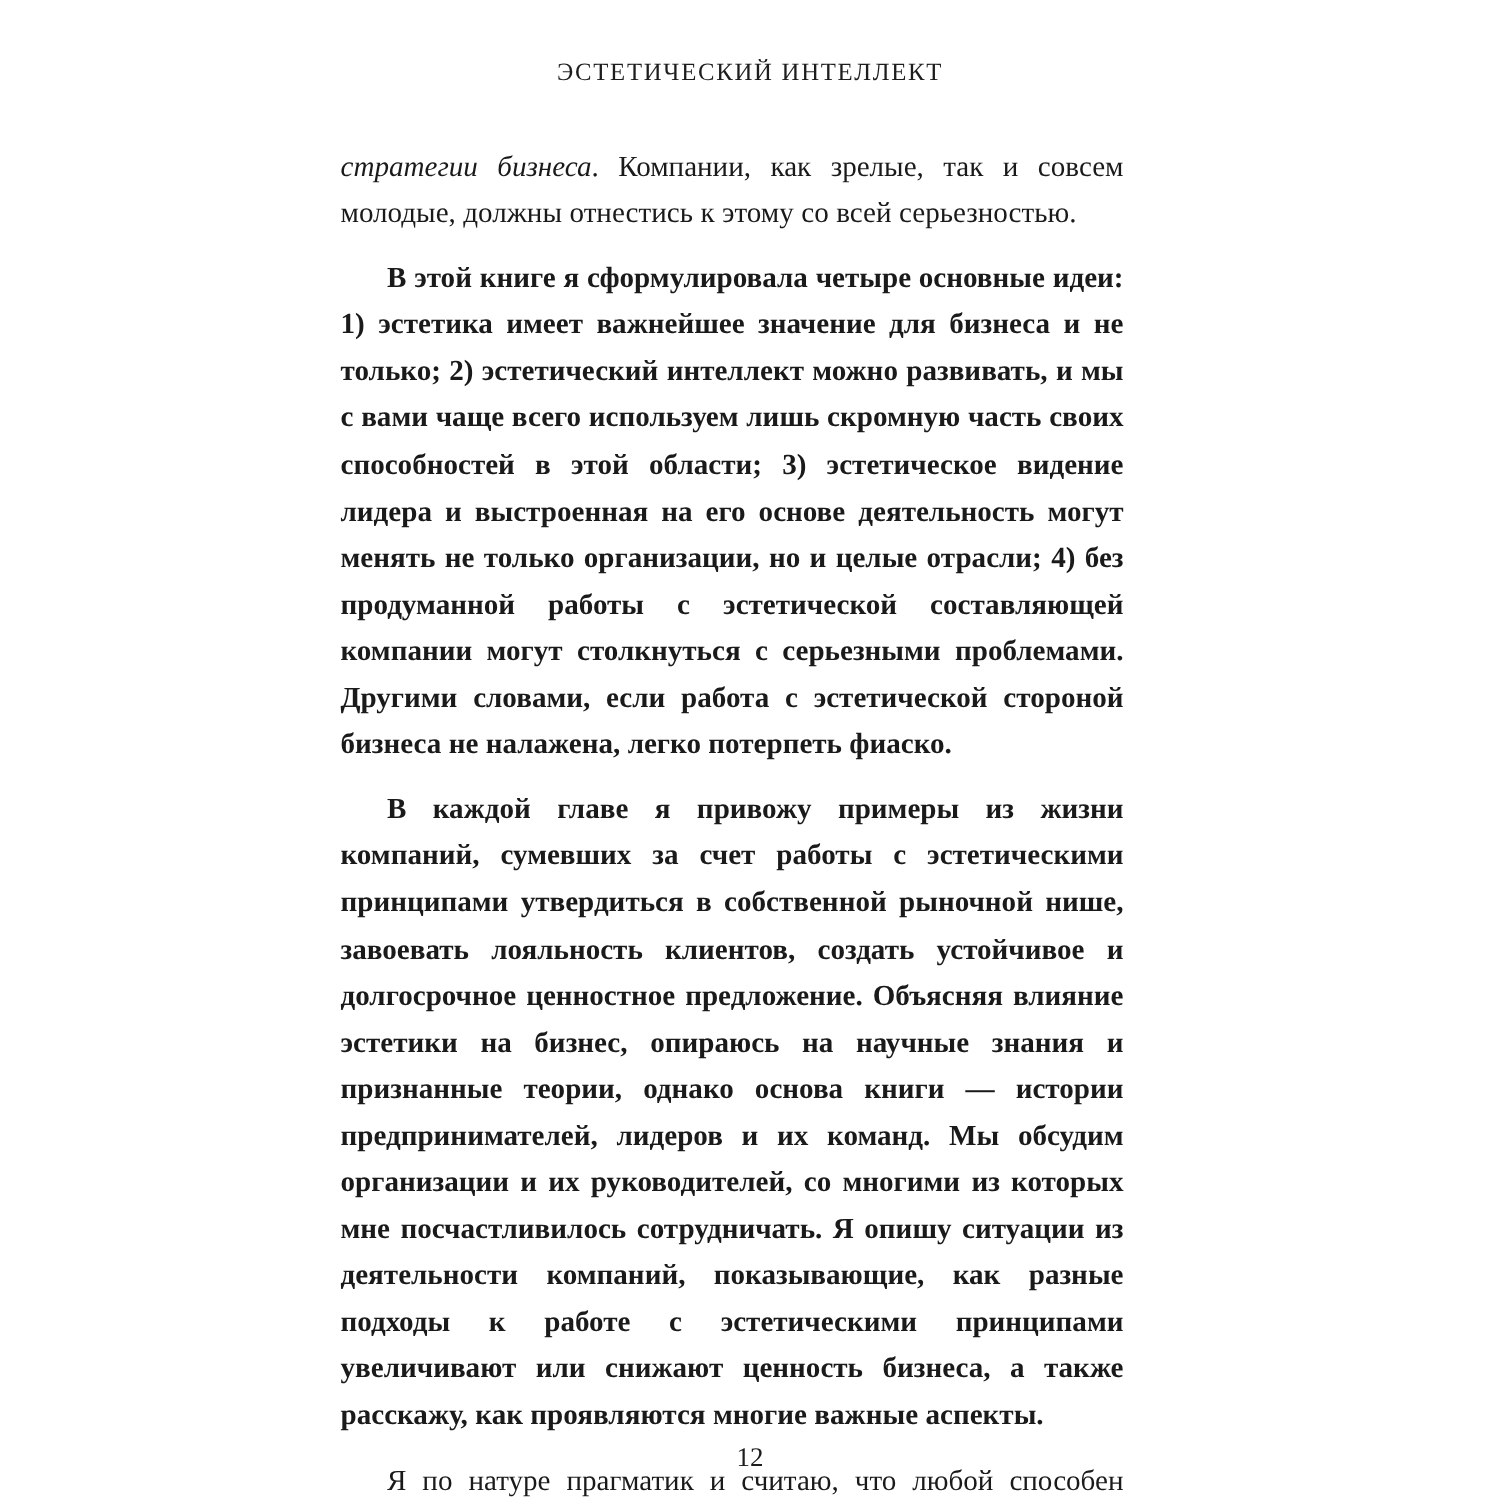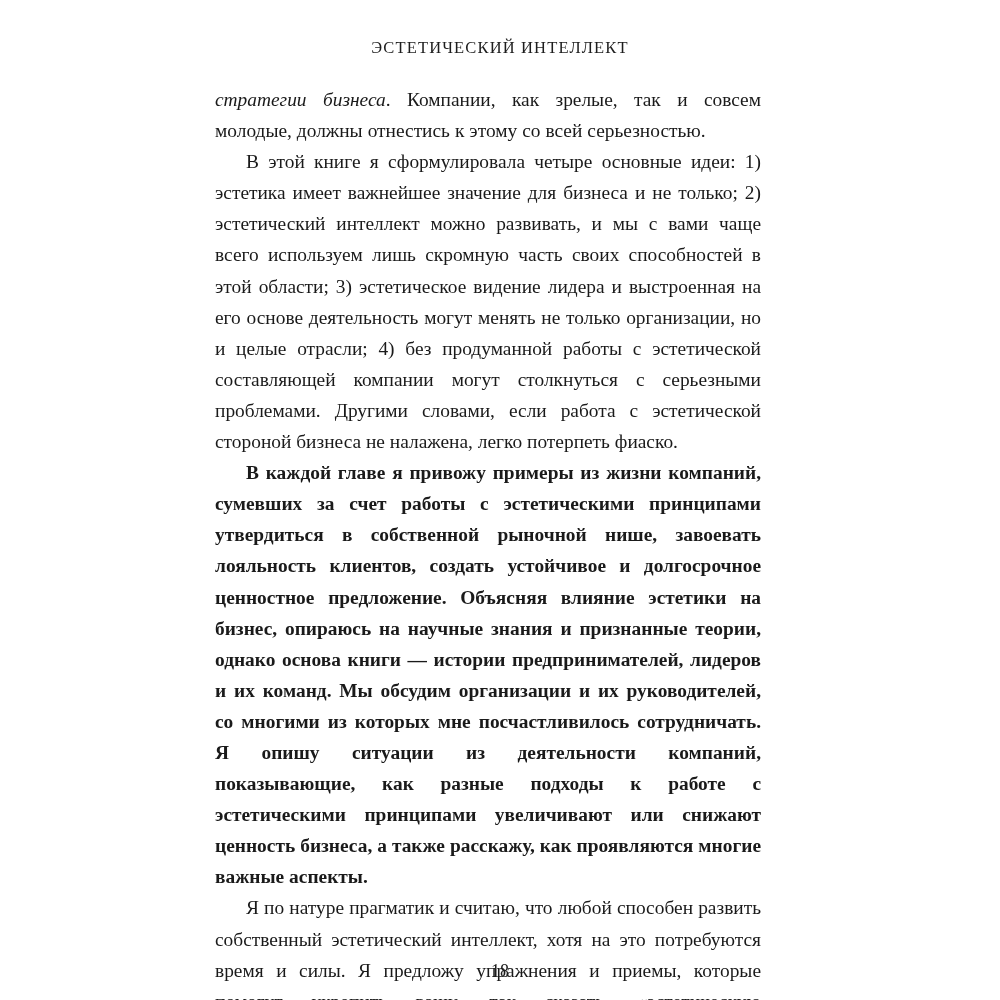--- a/index.html
+++ b/index.html
@@ -42,41 +42,41 @@
 
   
   .text-block {
     position: absolute;
     top: 84px;
     left: 215px;
     width: 546px;
   }
 
   .para {
-    margin: 0;
+    margin: 12px;
     text-align: justify;
     text-justify: inter-word;
     font-size: 19.4px;
     line-height: 31.1px;
     color: #1a1a1a;
     hyphens: manual;
     -webkit-hyphens: manual;
   }
 
   .para.indent {
     text-indent: 31px;
   }
 
   .para .lead-italic {
     font-style: italic;
   }
 
   
   .para.p1 { word-spacing: 0.15px; }
-  .para.p2 { word-spacing: 0.05px; }
+  .para.p2 { word-spacing: 0.05px; font-weight: bold; }
   .para.p3 { word-spacing: 0.1px; font-weight: bold; }
   .para.p4 { word-spacing: 0.2px; }
 
   
   .folio {
     position: absolute;
     bottom: 18px;
     left: 0;
     width: 1000px;
     text-align: center;
@@ -97,15 +97,15 @@
     <p class="para p1"><span class="lead-italic">стратегии бизнеса</span><span>. Компании, как зрелые, так и совсем молодые, должны отнестись к этому со всей серьезностью.</span></p>
 
     <p class="para p2 indent">В этой книге я сформулировала четыре основные идеи: 1) эстетика имеет важнейшее значение для бизнеса и не только; 2) эстетический интеллект можно развивать, и мы с вами чаще всего используем лишь скромную часть своих способностей в этой области; 3) эстетическое видение лидера и выстроенная на его основе деятельность могут менять не только организации, но и целые отрасли; 4) без продуманной работы с эстетической составляющей компании могут столкнуться с серьезными проблемами. Другими словами, если работа с эстетической стороной бизнеса не налажена, легко потерпеть фиаско.</p>
 
     <p class="para p3 indent">В каждой главе я привожу примеры из жизни компаний, сумевших за счет работы с эстетическими принципами утвердиться в собственной рыночной нише, завоевать лояльность клиентов, создать устойчивое и долгосрочное ценностное предложение. Объясняя влияние эстетики на бизнес, опираюсь на научные знания и признанные теории, однако основа книги — истории предпринимателей, лидеров и их команд. Мы обсудим организации и их руководителей, со многими из которых мне посчастливилось сотрудничать. Я опишу ситуации из деятельности компаний, показывающие, как разные подходы к работе с эстетическими принципами увеличивают или снижают ценность бизнеса, а также расскажу, как проявляются многие важные аспекты.</p>
 
     <p class="para p4 indent">Я по натуре прагматик и считаю, что любой способен развить собственный эстетический интеллект, хотя на это потребуются время и силы. Я предложу упражнения и приемы, которые помогут укрепить вашу, так сказать, «эстетическую мускулатуру» и научиться ее использовать, чтобы привлечь</p>
 
   </div>
 
-  <div class="folio">18</div>
+  <div class="folio">12</div>
 
 </div>
 
 </body></html>

